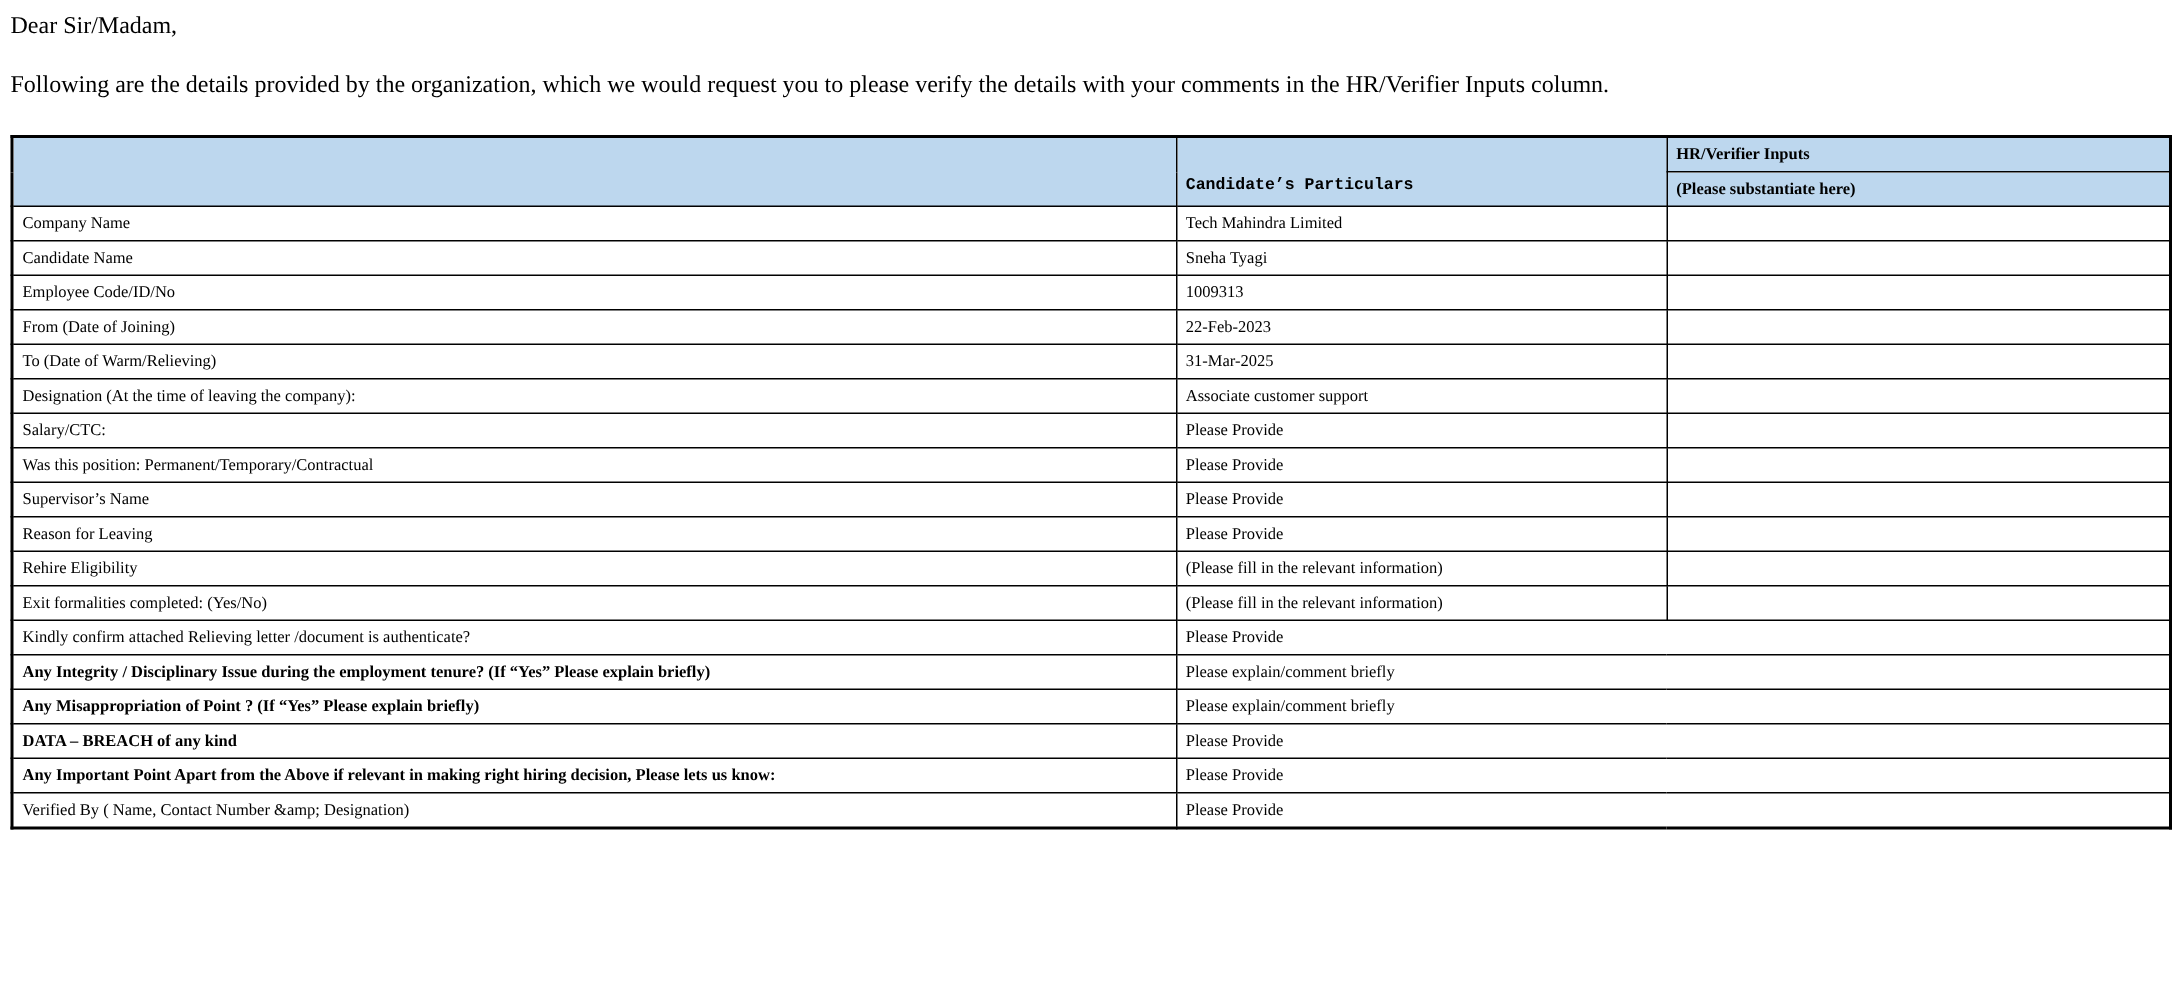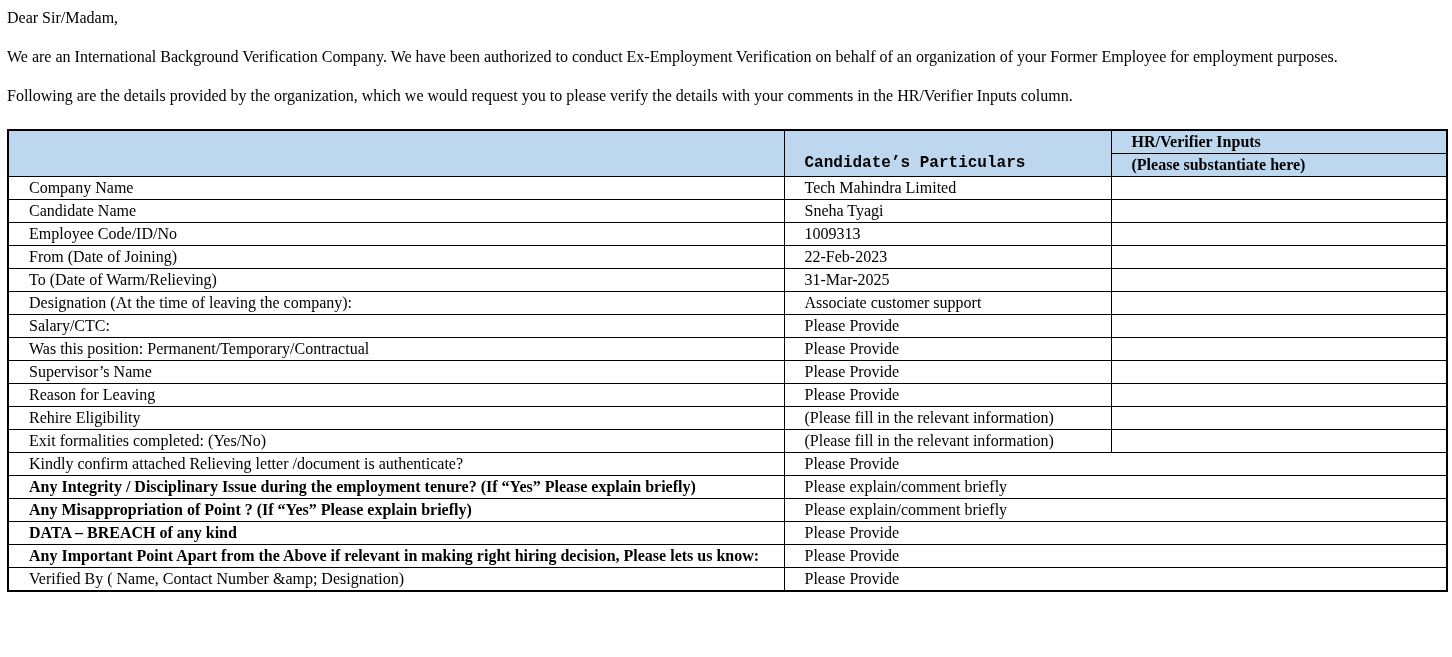--- a/index.html
+++ b/index.html
@@ -14,43 +14,42 @@
   b { font-weight: normal; }
   table {
     border-collapse: collapse;
     table-layout: fixed;
     width: 1439px;
     margin-top: 24px;
     border: 2px solid #000;
   }
   th, td {
     border: 1px solid #000;
-    padding: 1px 20px;
+    padding: 1px 6px;
     line-height: 20px;
     height: 22px;
-    font-size: 16px;
+    font-size: 11px;
     font-weight: normal;
     text-align: left;
     vertical-align: middle;
     overflow: hidden;
     white-space: nowrap;
   }
   thead th { background: var(--header-bg, #BDD7EE); font-weight: bold; }
   thead th.vbottom { vertical-align: bottom; padding-bottom: 3px; font-family: Liberation Mono, monospace; }
   td.bold { font-weight: bold; margin-top: 24px; }
   col.c1 { width: 776px; }
   col.c2 { width: 327px; }
   col.c3 { width: 336px; }
 </style>
 </head>
 <body>
 
 <div>
   <p>Dear Sir/Madam,</p>
-  <p>We are an International Background Verification Company. We have been authorized to conduct Ex-Employment Verification on behalf of an organization of your Former Employee for employment purposes.</p>
   <p><span>Following are the details provided by the organization, which we would request you to please verify the details with your comments in the </span><b>HR/Verifier</b><span> Inputs </span><b>column.</b></p>
 </div>
 
 <table>
   <colgroup>
       <col class="c1">
       <col class="c2">
       <col class="c3">
     </colgroup>
   <thead>

